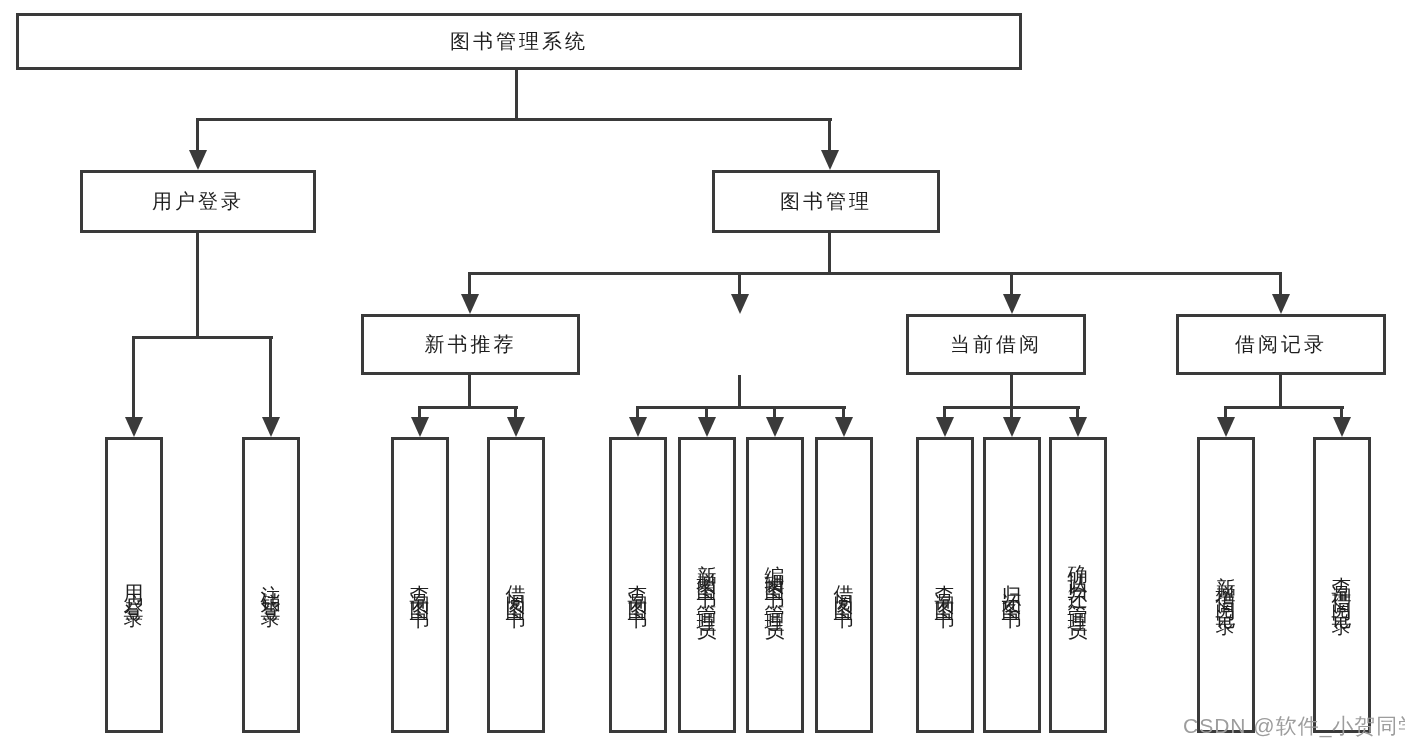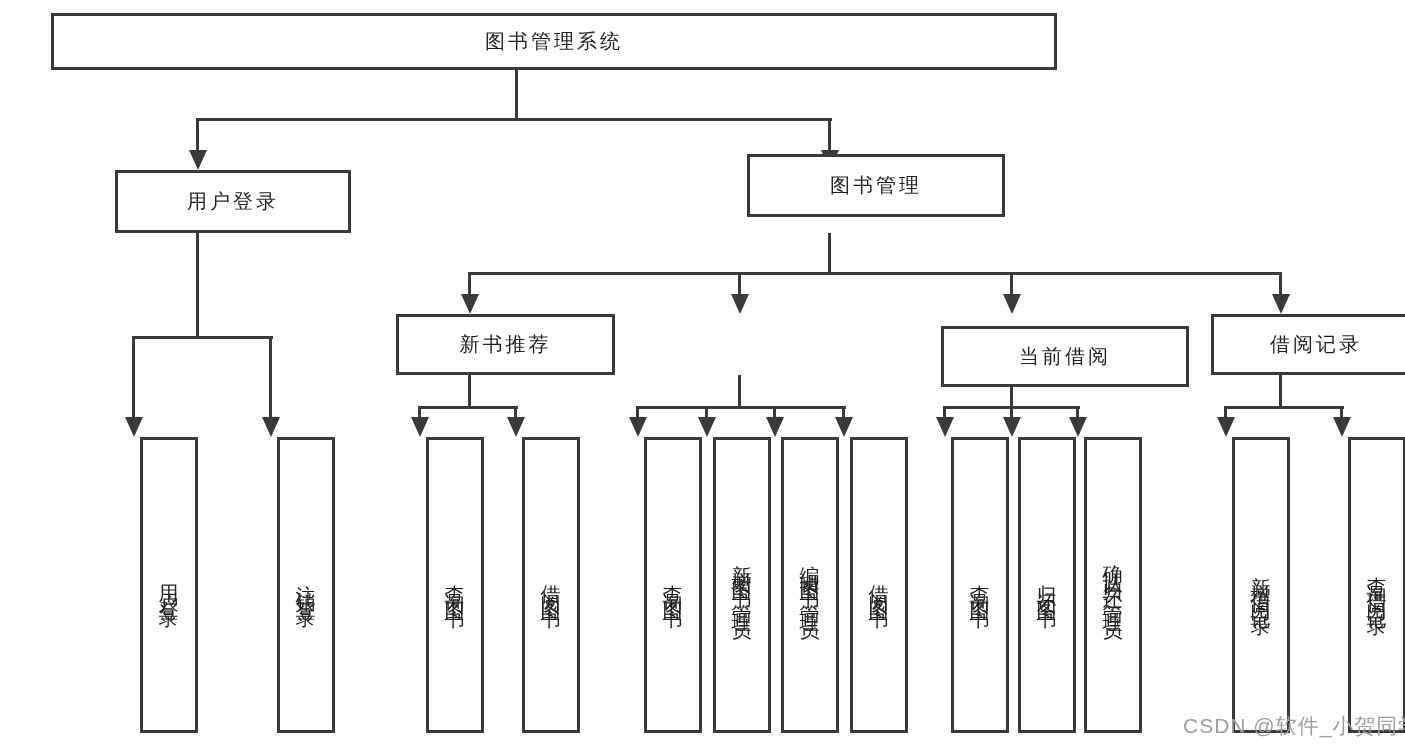--- a/index.html
+++ b/index.html
@@ -4,21 +4,21 @@
 <style>
   html,body{margin:0;padding:0;background:#ffffff;}
   #canvas{
     position:relative;width:1405px;height:747px;background:var(--bg,#fff);
     font-family:"Liberation Sans","DejaVu Sans",sans-serif;color:var(--text,#1f1f1f);
     overflow:hidden;
   }
   .box{
     position:absolute;box-sizing:border-box;background:var(--bg,#fff);
     border:3px solid var(--line,#3a3a3a);
-    display:flex;align-items:center;justify-content:center;margin-left:35px;
+    display:flex;align-items:center;justify-content:center;
   }
   .box.h span{font-size:20px;letter-spacing:3px;white-space:nowrap;}
   .box.v span{
     writing-mode:vertical-rl;text-orientation:mixed;
     font-size:20px;letter-spacing:8px;line-height:1;
   }
   .ln{position:absolute;background:var(--line,#3a3a3a);}
   .ln.v{width:3px;}
   .ln.h{height:3px;}
   .arr{
@@ -95,28 +95,28 @@
   <div class="ln v" style="left:1340px;top:406px;height:14px"></div>
   <div class="arr" style="left:1333px;top:417px"></div>
 
   <div class="box h" style="left:16px;top:13px;width:1006px;height:57px">
     <span>图书管理系统</span>
   </div>
 
   <div class="box h" style="left:80px;top:170px;width:236px;height:63px">
     <span>用户登录</span>
   </div>
-  <div class="box h" style="left:712px;top:154px;width:258px;height:63px">
+  <div class="box h" style="left:712px;top:170px;width:228px;height:63px">
     <span>图书管理</span>
   </div>
 
   <div class="box h" style="left:361px;top:314px;width:219px;height:61px">
     <span>新书推荐</span>
   </div>
-  <div class="box h" style="left:906px;top:326px;width:248px;height:61px">
+  <div class="box h" style="left:906px;top:314px;width:180px;height:61px">
     <span>当前借阅</span>
   </div>
   <div class="box h" style="left:1176px;top:314px;width:210px;height:61px">
     <span>借阅记录</span>
   </div>
 
   <div class="box v" style="left:105px;top:437px;width:58px;height:296px">
     <span>用户登录</span>
   </div>
   <div class="box v" style="left:242px;top:437px;width:58px;height:296px">

